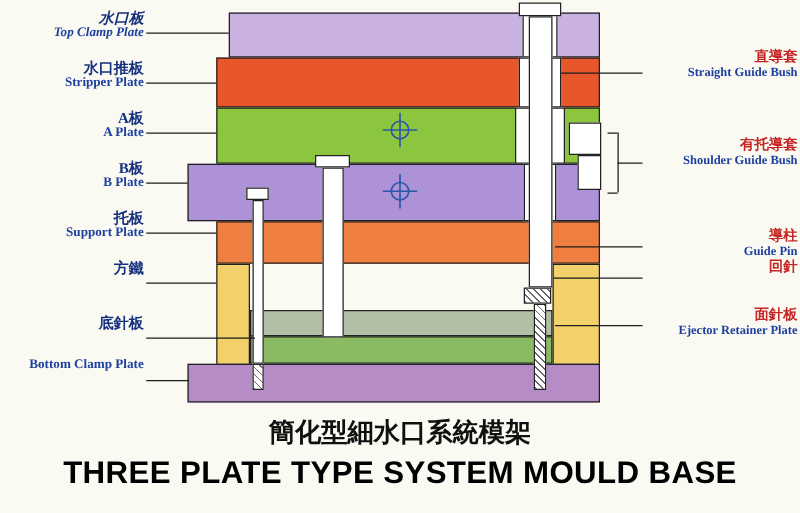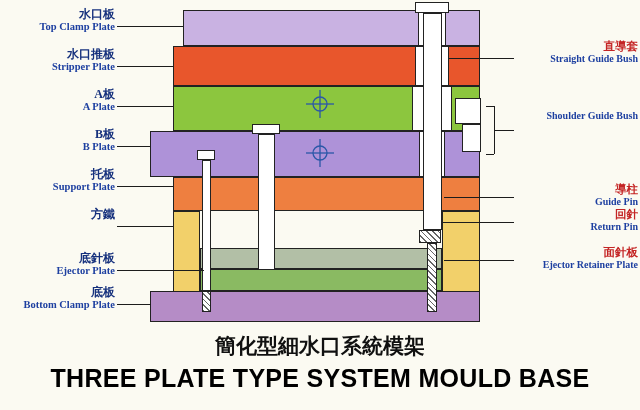--- a/index.html
+++ b/index.html
@@ -83,21 +83,21 @@
 
     <div class="ln" style="top:58px;left:449px;width:65px;"></div>
     <div class="ln" style="top:106px;left:486px;width:8px;"></div>
     <div class="ln" style="top:154px;left:486px;width:8px;"></div>
     <div class="vln" style="top:106px;left:494px;height:48px;"></div>
     <div class="ln" style="top:130px;left:494px;width:20px;"></div>
     <div class="ln" style="top:197px;left:444px;width:70px;"></div>
     <div class="ln" style="top:222px;left:443px;width:71px;"></div>
     <div class="ln" style="top:260px;left:444px;width:70px;"></div>
 
-    <div class="lbl left" style="top:8px;">
+    <div class="lbl left" style="top:8px;font-style:italic;">
       <div class="zh">水口板</div>
       <div class="en">Top Clamp Plate</div>
     </div>
     <div class="lbl left" style="top:48px;">
       <div class="zh">水口推板</div>
       <div class="en">Stripper Plate</div>
     </div>
     <div class="lbl left" style="top:128px;">
       <div class="zh">B板</div>
       <div class="en">B Plate</div>
@@ -108,41 +108,39 @@
     </div>
     <div class="lbl left" style="top:168px;">
       <div class="zh">托板</div>
       <div class="en">Support Plate</div>
     </div>
     <div class="lbl left" style="top:208px;">
       <div class="zh">方鐵</div>
     </div>
     <div class="lbl left" style="top:252px;">
       <div class="zh">底針板</div>
-      <div class="en">Ejector Plate</div>
     </div>
     <div class="lbl left" style="top:286px;">
-      <div class="zh">底板</div>
       <div class="en">Bottom Clamp Plate</div>
     </div>
 
     <div class="lbl right" style="top:40px;">
       <div class="zh">直導套</div>
       <div class="en">Straight Guide Bush</div>
     </div>
     <div class="lbl right" style="top:110px;">
+      <div class="zh">有托導套</div>
       <div class="en">Shoulder Guide Bush</div>
     </div>
     <div class="lbl right" style="top:183px;">
       <div class="zh">導柱</div>
       <div class="en">Guide Pin</div>
     </div>
     <div class="lbl right" style="top:208px;">
       <div class="zh">回針</div>
-      <div class="en">Return Pin</div>
     </div>
     <div class="lbl right" style="top:246px;">
       <div class="zh">面針板</div>
       <div class="en">Ejector Retainer Plate</div>
     </div>
 
   </div>
 
   <div class="caption">
     <div class="t-zh">簡化型細水口系統模架</div>

